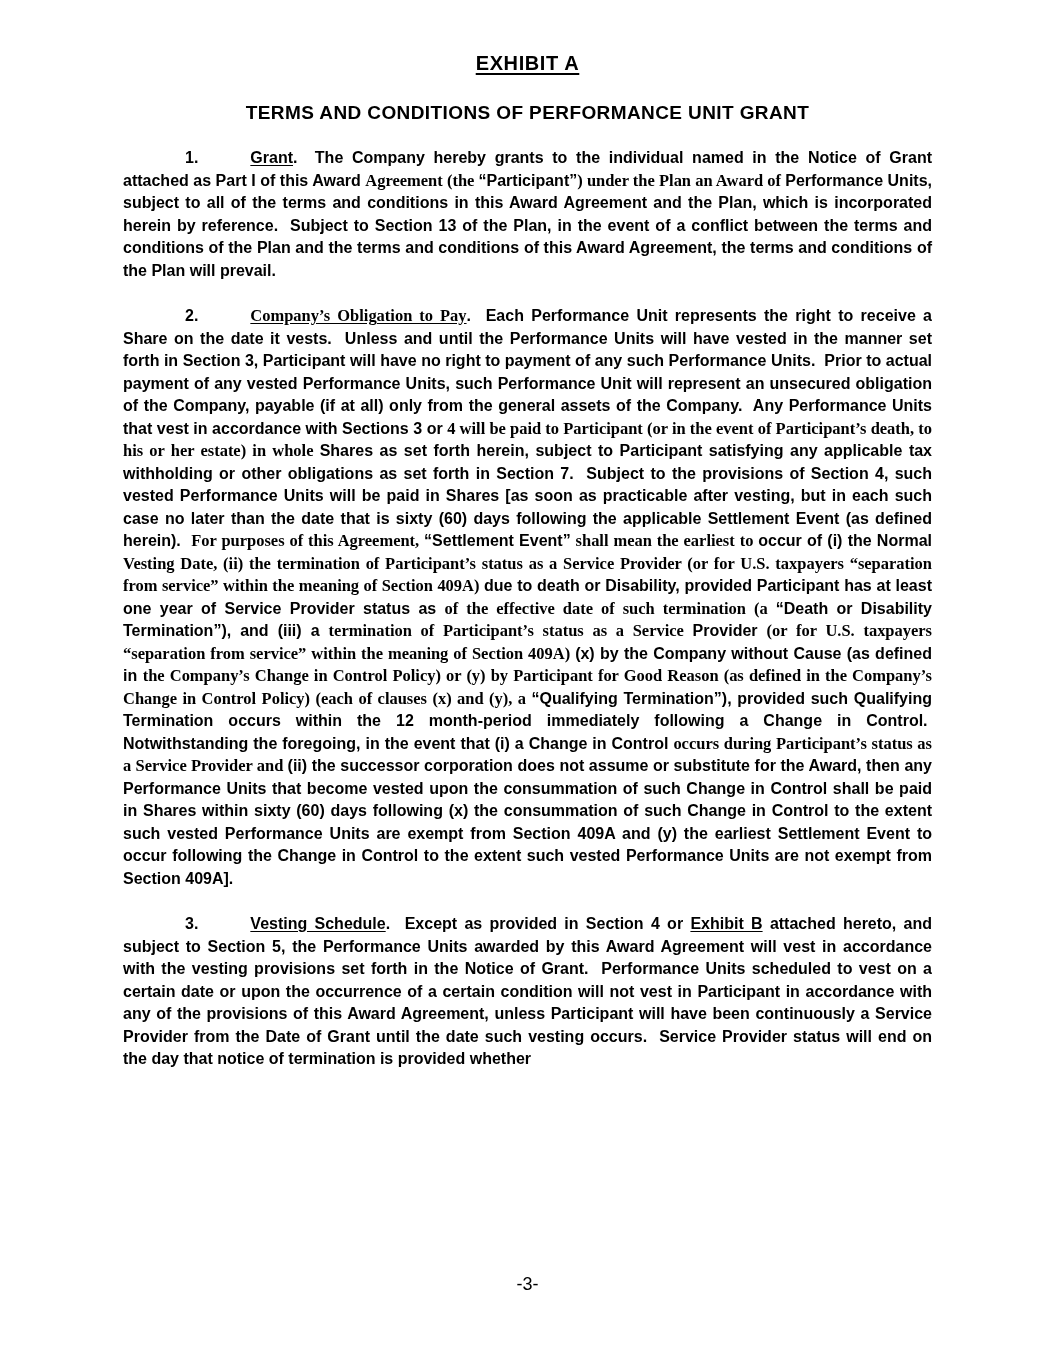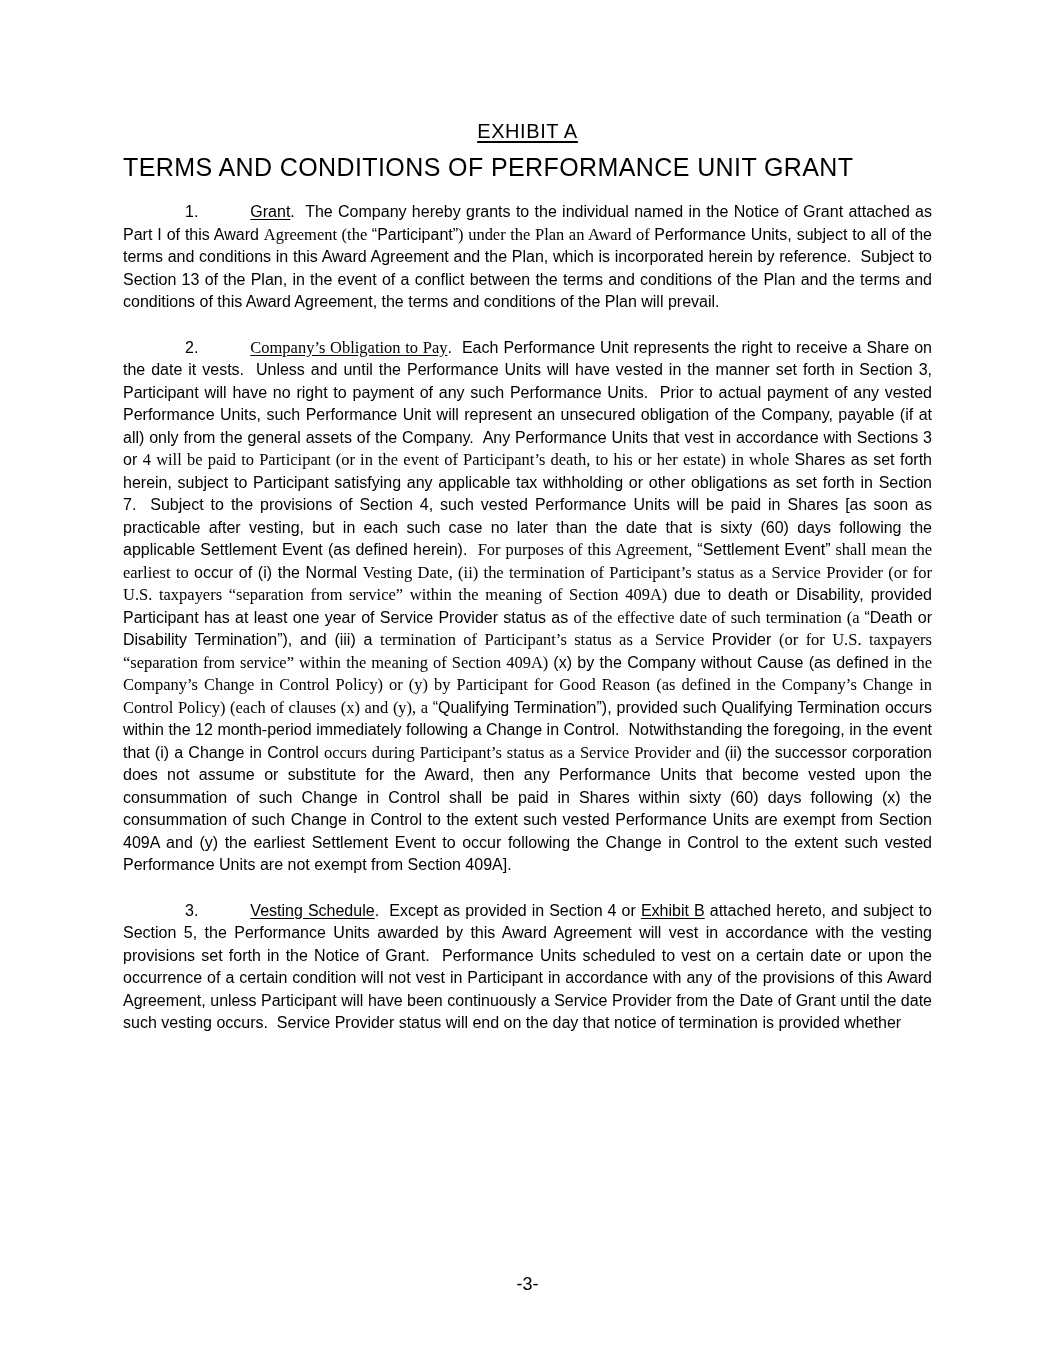--- a/index.html
+++ b/index.html
@@ -6,36 +6,38 @@
   body {
     width: 1055px;
     height: 1365px;
     background: #ffffff;
     color: #000000;
     font-family: "Liberation Sans", sans-serif;
     position: relative;
     overflow: hidden;
   }
   .page {
-    padding: 120px 123px 0 123px;
+    padding: 52px 123px 0 123px;
     box-sizing: border-box;
+    font-weight: bold;
   }
   .title {
     text-align: center;
     font-size: 20px;
     line-height: 23px;
     letter-spacing: 0.6px;
     text-decoration: underline;
     text-underline-offset: 3px;
   }
   .subtitle {
-    font-size: 25px;
+    text-align: center;
+    font-size: 19px;
     line-height: 22px;
     letter-spacing: 0.4px;
-    margin-top: 13px;
+    margin-top: 27px;
   }
   .para {
     text-align: justify;
     text-justify: inter-word;
     font-size: 16px;
     line-height: 22.5px;
     margin: 23px 0 0 0;
     text-indent: 62px;
   }
   .ptab {

